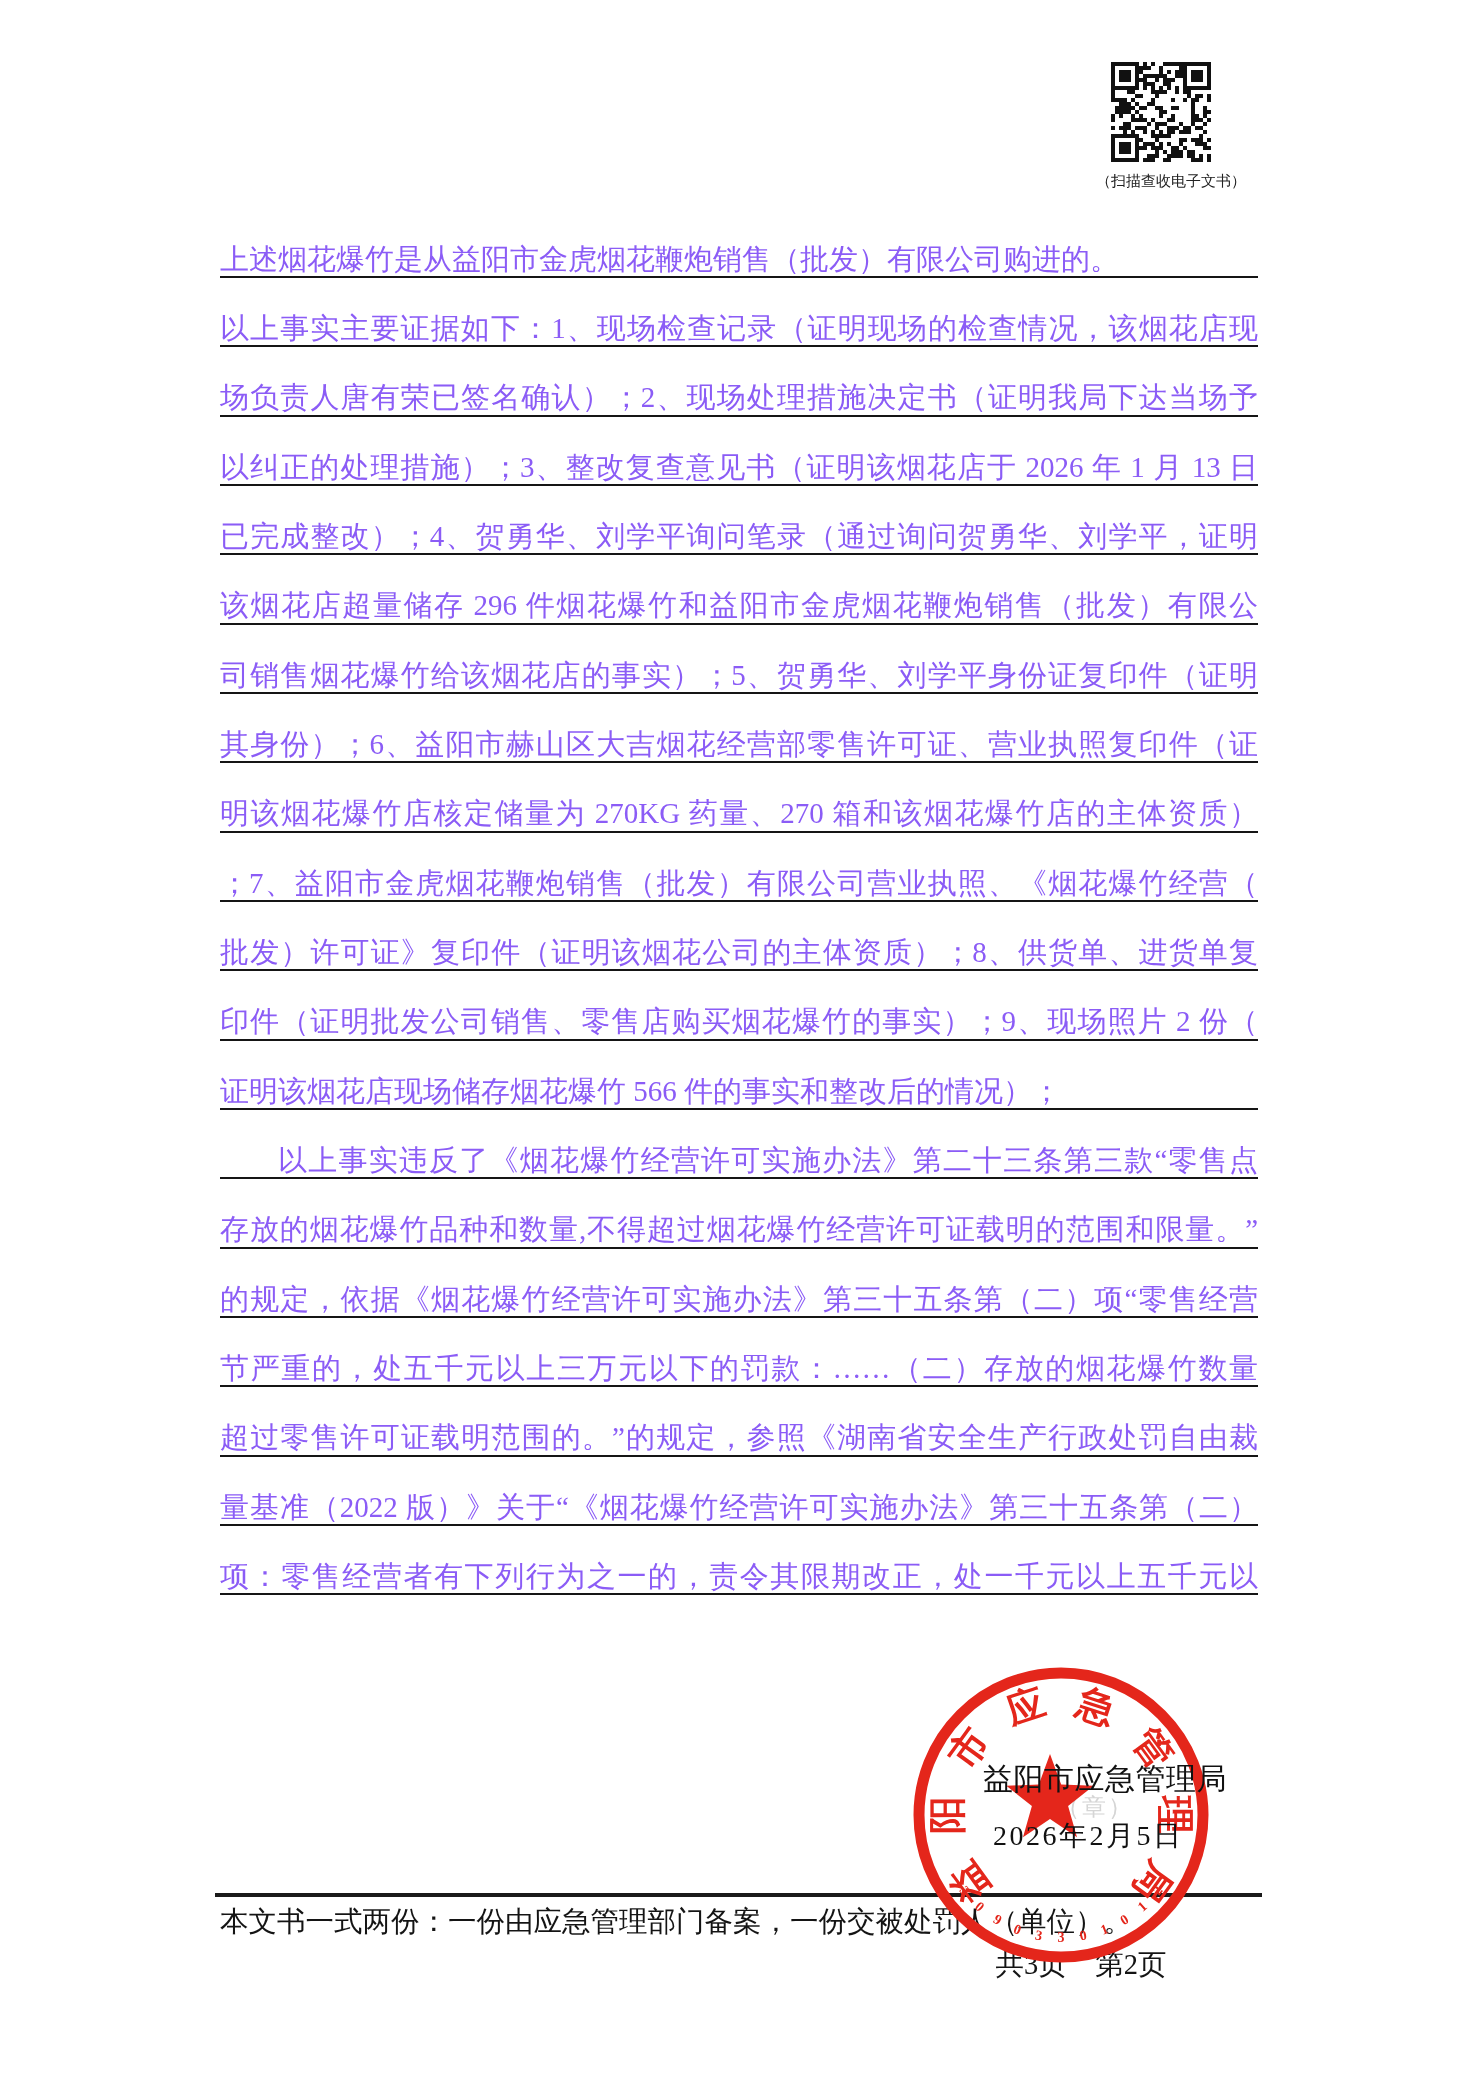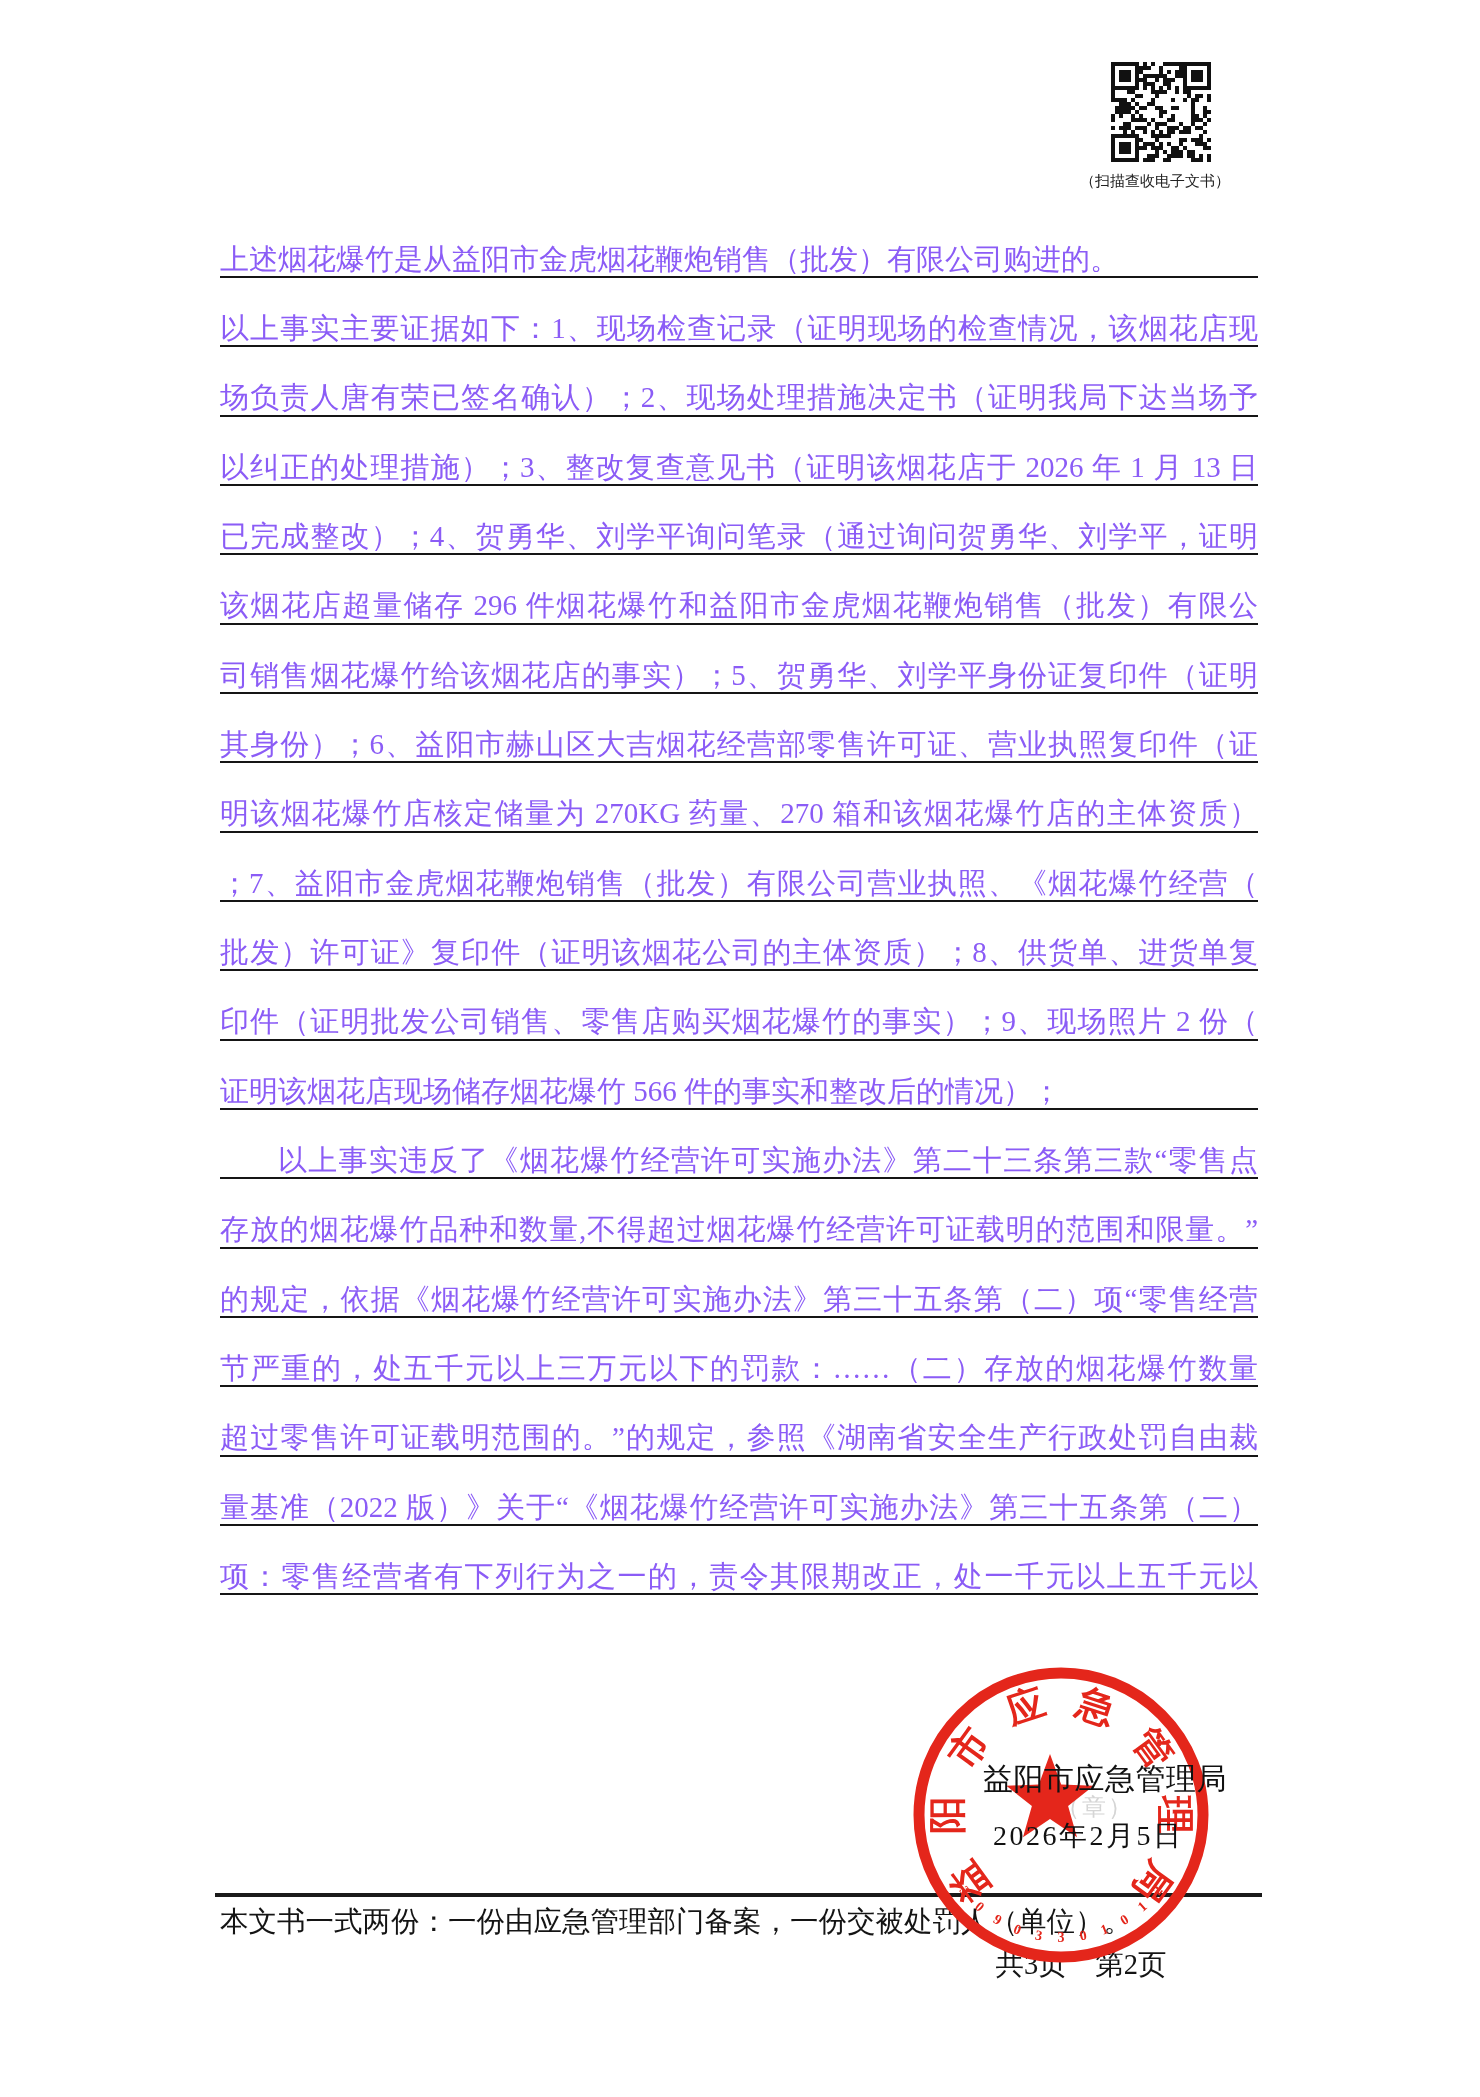--- a/index.html
+++ b/index.html
@@ -9,21 +9,21 @@
     background:#ffffff;
     overflow:hidden;
     font-family:"Liberation Serif","DejaVu Serif",serif;
     color:#141414;
     margin:0 auto;
   }
   
   .qr-wrap{position:absolute;left:1110px;top:61px;width:102px;height:102px;}
   .qr-caption{
     position:absolute;left:1080px;top:172px;width:166px;
-    font-size:15px;color:#222;text-align:left;letter-spacing:0px;white-space:nowrap;
+    font-size:15px;color:#222;text-align:right;letter-spacing:0px;white-space:nowrap;
   }
   
   .body-lines{position:absolute;left:220px;top:208.6px;width:1038px;z-index:1;}
   .bline{
     height:69.35px;box-sizing:border-box;
     border-bottom:2.5px solid #151515;
     padding-top:35px;line-height:31px;font-size:29px;
     text-align:justify;text-align-last:justify;
     white-space:nowrap;overflow:visible;
     color:#8b5cf6;

